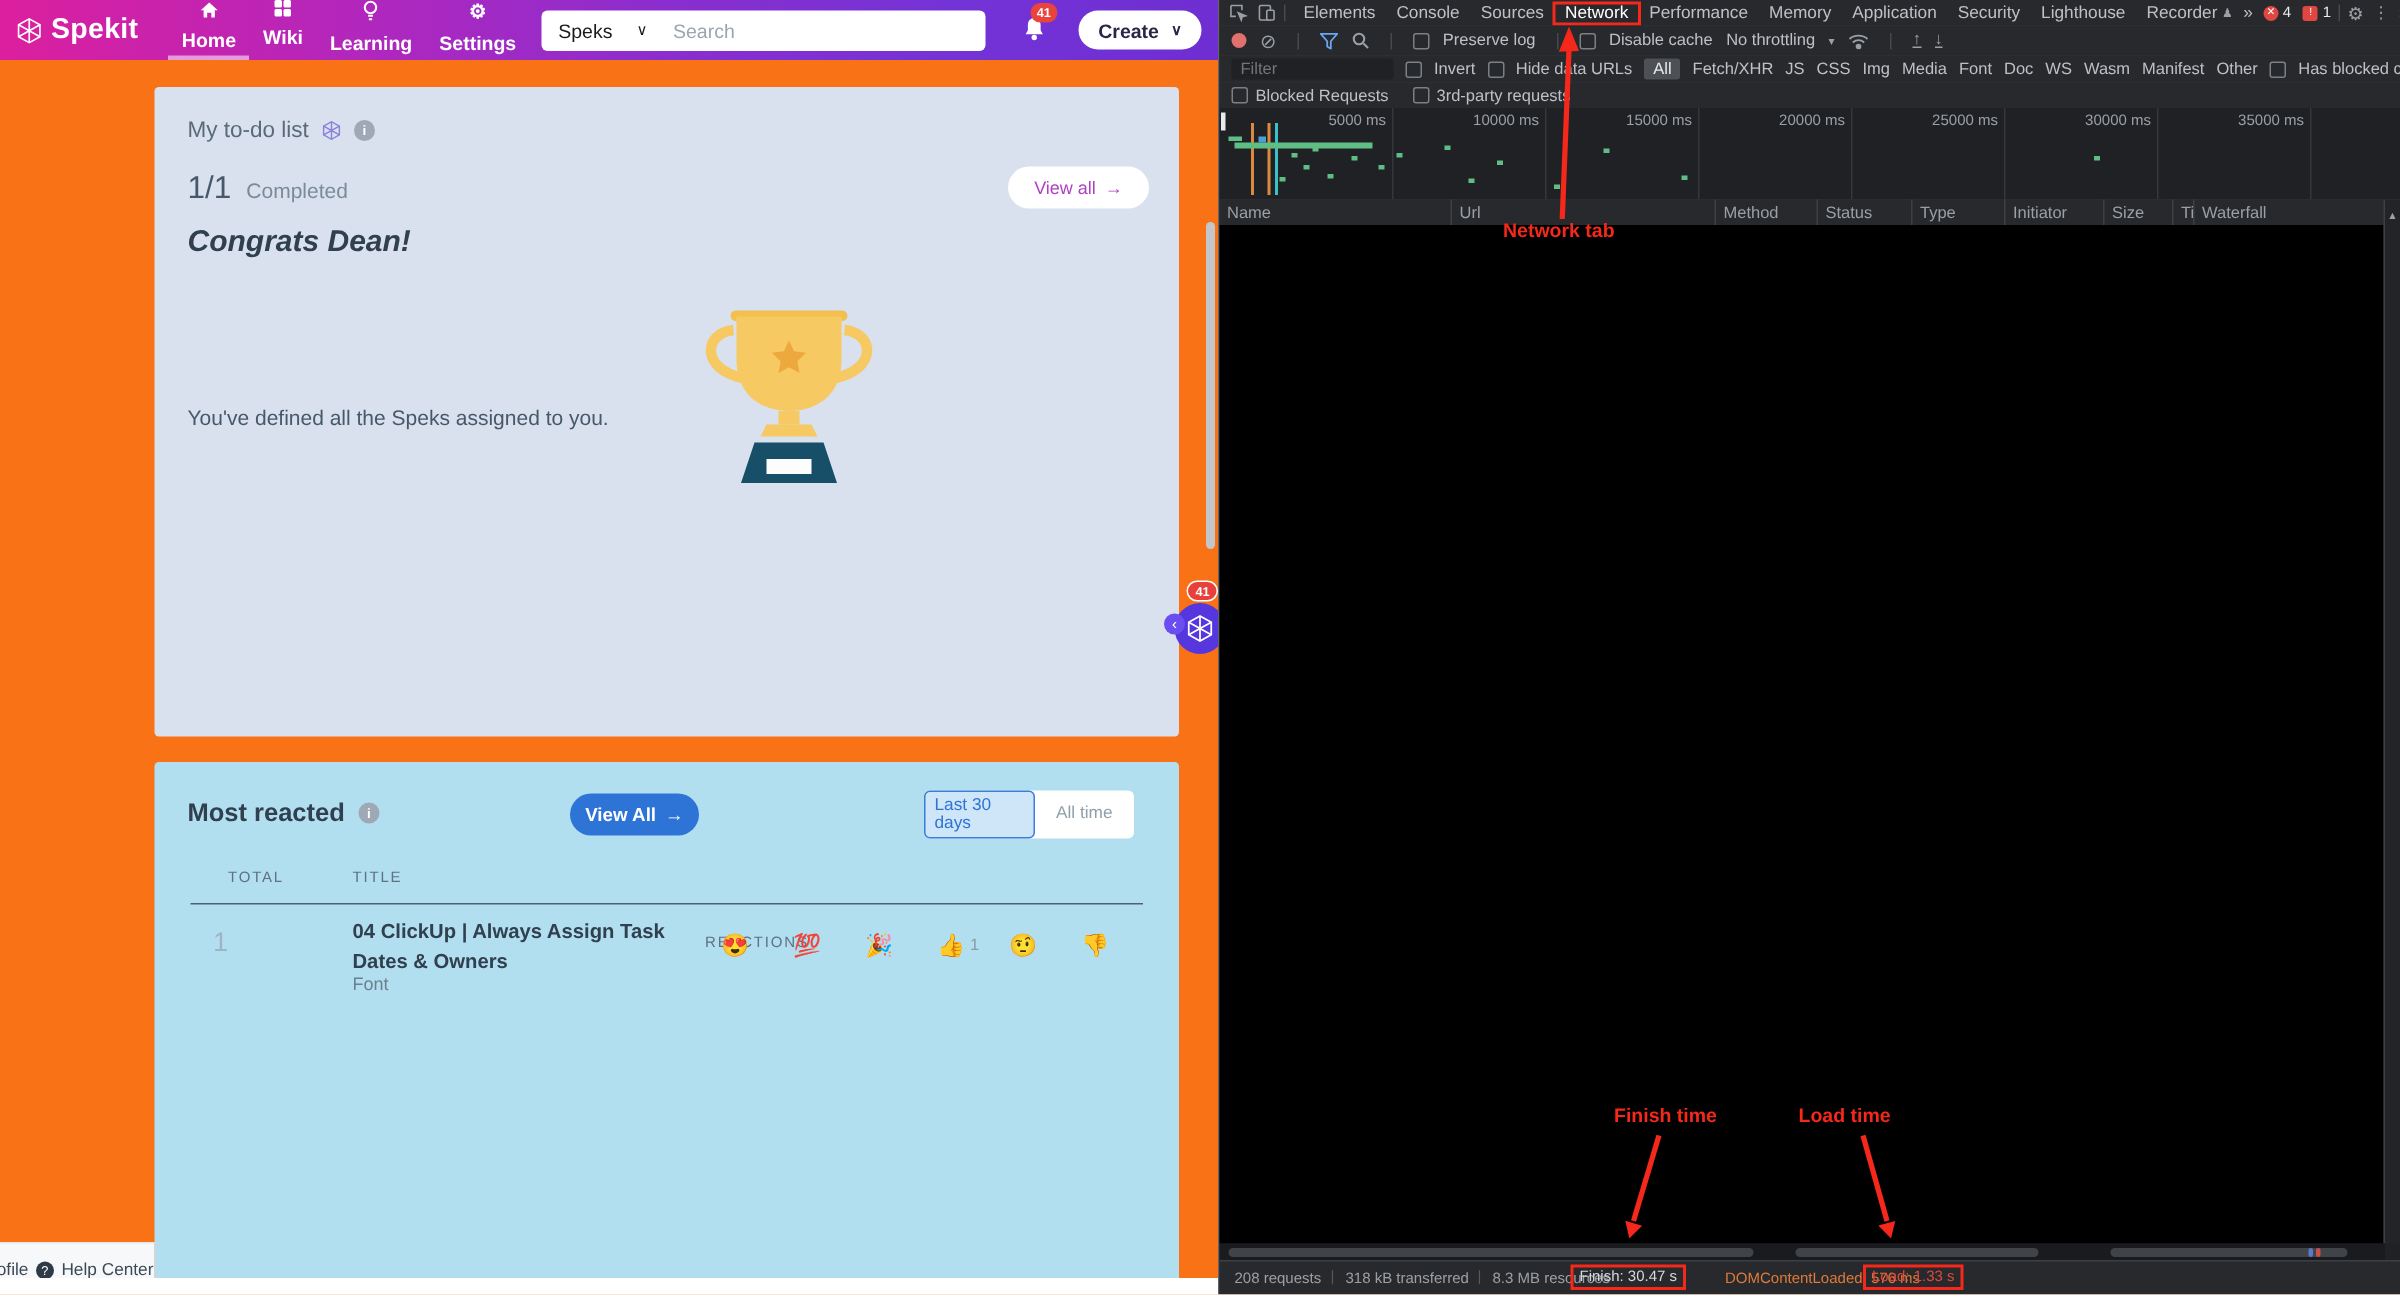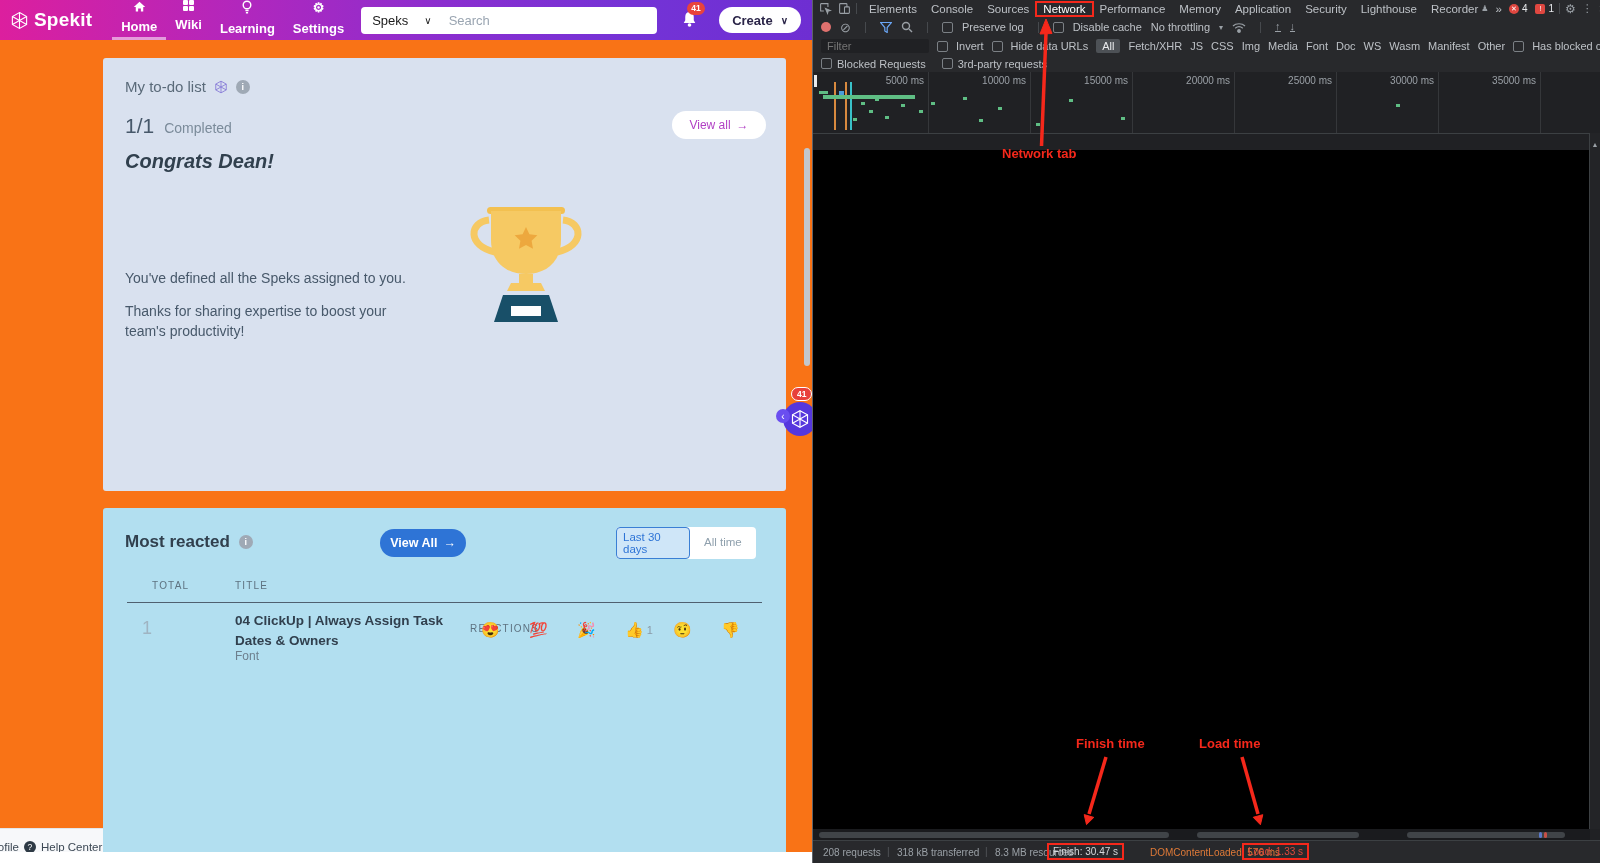--- a/index.html
+++ b/index.html
@@ -182,21 +182,20 @@
       <div class="progress-row">
         <span class="progress-num">1/1</span>
         <span class="progress-label">Completed</span>
       </div>
       <div class="viewall-pill">
         <span>View all</span>
         <span>→</span>
       </div>
       <div class="congrats">Congrats Dean!</div>
       <div class="todo-line1">You've defined all the Speks assigned to you.</div>
-      <div class="todo-line2">Thanks for sharing expertise to boost your team's productivity!</div>
       <svg class="trophy" width="130" height="150" viewBox="0 0 130 150">
         <path d="M28 22 C8 24 6 48 34 54" stroke="#f6c963" stroke-width="7" fill="none"></path>
         <path d="M102 22 C122 24 124 48 96 54" stroke="#f6c963" stroke-width="7" fill="none"></path>
         <rect x="26" y="9" width="78" height="7" rx="3.5" fill="#f3c050"></rect>
         <path d="M30 13 h70 v29 c0 22 -15 34 -35 34 s-35 -12 -35 -34 z" fill="#f6c963"></path>
         <polygon points="65,29 68.4,36.2 76.4,37.2 70.6,42.8 72,50.7 65,46.9 58,50.7 59.4,42.8 53.6,37.2 61.6,36.2" fill="#eda83e"></polygon>
         <rect x="58" y="76" width="14" height="9" fill="#f6c963"></rect>
         <path d="M50 85 h30 l4 8 h-38 z" fill="#f6c963"></path>
         <path d="M42 97 h46 l9 27 h-64 z" fill="#184f68"></path>
         <rect x="50" y="108" width="30" height="10" fill="#fdfdfd"></rect>
@@ -410,20 +409,31 @@
       <div class="bar" style="left:118px;top:30px;width:4px;height:3px;"></div>
       <div class="bar" style="left:150px;top:25px;width:4px;height:3px;"></div>
       <div class="bar" style="left:166px;top:47px;width:4px;height:3px;"></div>
       <div class="bar" style="left:185px;top:35px;width:4px;height:3px;"></div>
       <div class="bar" style="left:223px;top:51px;width:4px;height:3px;"></div>
       <div class="bar" style="left:256px;top:27px;width:4px;height:3px;"></div>
       <div class="bar" style="left:308px;top:45px;width:4px;height:3px;"></div>
       <div class="bar" style="left:583px;top:32px;width:4px;height:3px;"></div>
     </div>
 
+    <div class="dt-thead">
+      <div class="th" style="width:154px;">Name</div>
+      <div class="th" style="width:176px;">Url</div>
+      <div class="th" style="width:68px;">Method</div>
+      <div class="th" style="width:63px;">Status</div>
+      <div class="th" style="width:62px;">Type</div>
+      <div class="th" style="width:66px;">Initiator</div>
+      <div class="th" style="width:46px;">Size</div>
+      <div class="th" style="width:14px;">Ti</div>
+      <div class="th" style="flex:1;">Waterfall</div>
+    </div>
 
     <div class="dt-body"></div>
 
     <div class="dt-vscroll">
       <span>▲</span>
     </div>
 
     <div class="dt-hscroll">
       <div class="hs" style="left:6px;width:350px;"></div>
       <div class="hs" style="left:384px;width:162px;"></div>

